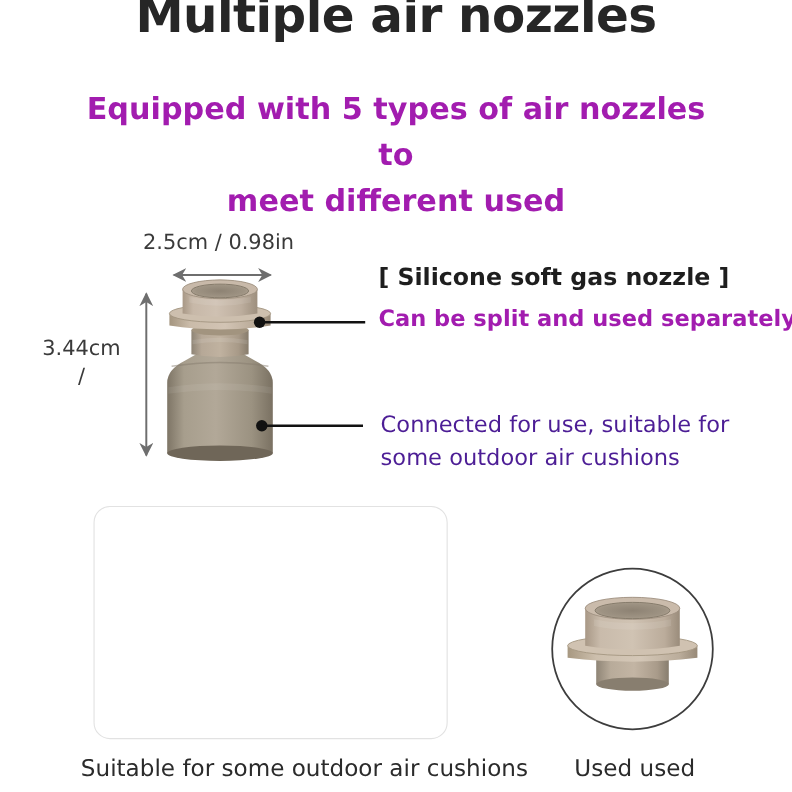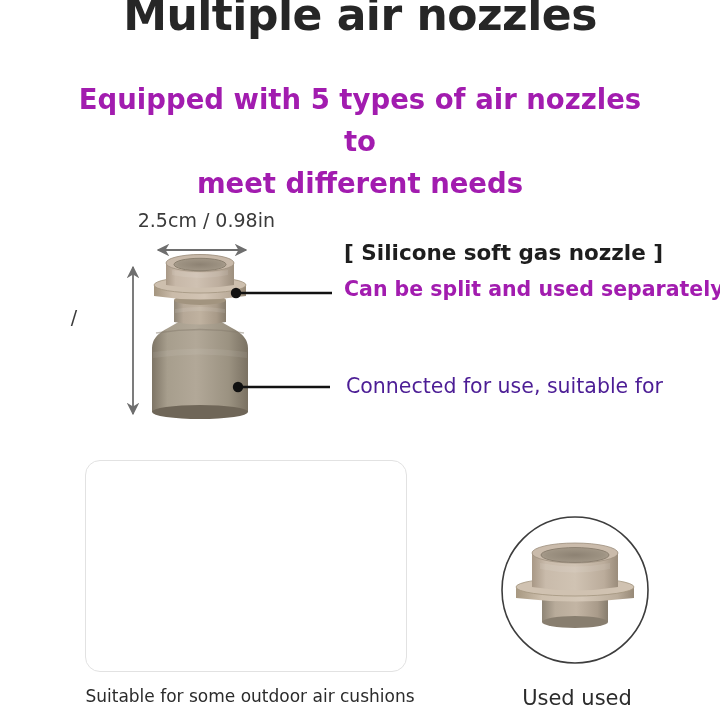--- a/index.html
+++ b/index.html
@@ -43,21 +43,21 @@
     font-weight: 600;
     color: #a21caf;
     line-height: 42px;
   }
 
   
   .dim-top {
     position: absolute;
     left: 130px; top: 209px;
     width: 145px;
-    text-align: right;
+    text-align: left;
     font-size: 19px;
     color: #3a3a3a;
     font-weight: 400;
     white-space: nowrap;
   }
   .dim-left {
     position: absolute;
     left: 24px; top: 305px;
     width: 100px;
     text-align: center;
@@ -109,22 +109,22 @@
     border: 1.4px solid #e2e2e2;
     border-radius: 15px;
     background: #ffffff;
     box-sizing: border-box;
     overflow: hidden;
   }
   .caption-left {
     position: absolute;
     left: 20px; top: 686px;
     width: 460px;
-    text-align: center;
-    font-size: 17px;
+    text-align: right;
+    font-size: 21px;
     color: #2b2b2b;
     white-space: nowrap;
   }
   .caption-right {
     position: absolute;
     left: 482px; top: 686px;
     width: 190px;
     text-align: center;
     font-size: 21px;
     color: #2b2b2b;
@@ -133,26 +133,27 @@
 </style>
 </head>
 <body>
 
 <div class="stage">
 
   <div class="title">Multiple air nozzles</div>
 
   <div class="subtitle">
     <div>Equipped with 5 types of air nozzles to</div>
-    <div>meet different needs</div>
+    <div>meet different used</div>
   </div>
 
   <div class="dim-top">2.5cm / 0.98in</div>
 
   <div class="dim-left">
+    <div>3.44cm</div>
     <div>/</div>
   </div>
 
   <svg class="art" viewBox="0 0 720 720">
     <defs>
 
       <linearGradient id="gUpper" x1="0" y1="0" x2="1" y2="0">
         <stop offset="0%" stop-color="#a89886"></stop>
         <stop offset="14%" stop-color="#c7b8a8"></stop>
         <stop offset="45%" stop-color="#cfc1b2"></stop>
@@ -351,18 +352,19 @@
       <path d="M 540 563 Q 575 570 610 563 L 610 569 Q 575 576 540 569 Z" fill="#ffffff" opacity="0.09"></path>
     </g>
   </svg>
 
   <div class="photo-box"></div>
 
   <div class="ann-title">[ Silicone soft gas nozzle ]</div>
   <div class="ann-sub1">Can be split and used separately</div>
   <div class="ann-sub2">
     <div>Connected for use, suitable for</div>
+    <div>some outdoor air cushions</div>
   </div>
 
   <div class="caption-left">Suitable for some outdoor air cushions</div>
   <div class="caption-right">Used used</div>
 
 </div>
 
 </body></html>

